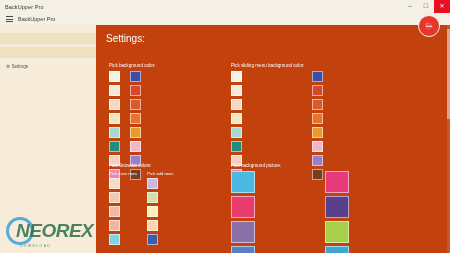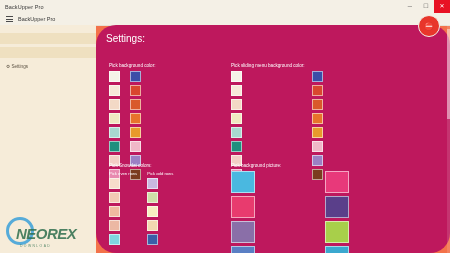--- a/index.html
+++ b/index.html
@@ -133,21 +133,21 @@
     position: absolute;
     left: 4px;
     bottom: 2px;
     width: 92px;
     height: 36px;
   }
   .wm-text {
     position: absolute;
     left: 12px;
     bottom: 9px;
-    font-size: 15px;
+    font-size: 19px;
     font-weight: bold;
     font-style: italic;
     color: #2f6f4e;
     letter-spacing: -0.5px;
     opacity: .85;
   }
   .wm-ring {
     position: absolute;
     left: 2px;
     bottom: 6px;
@@ -166,23 +166,22 @@
     letter-spacing: 1.4px;
     opacity: .8;
   }
   
   .content {
     position: absolute;
     top: 25px;
     left: 96px;
     right: 0;
     bottom: 0;
-    background: #be185d;
+    background: #c2410c;
     color: #fff;
-    border-radius: 20px;
   }
   .page-title {
     position: absolute;
     left: 10px;
     top: 8px;
     font-size: 10px;
     font-weight: 300;
     color: #ffffff;
   }
   .group-label {

